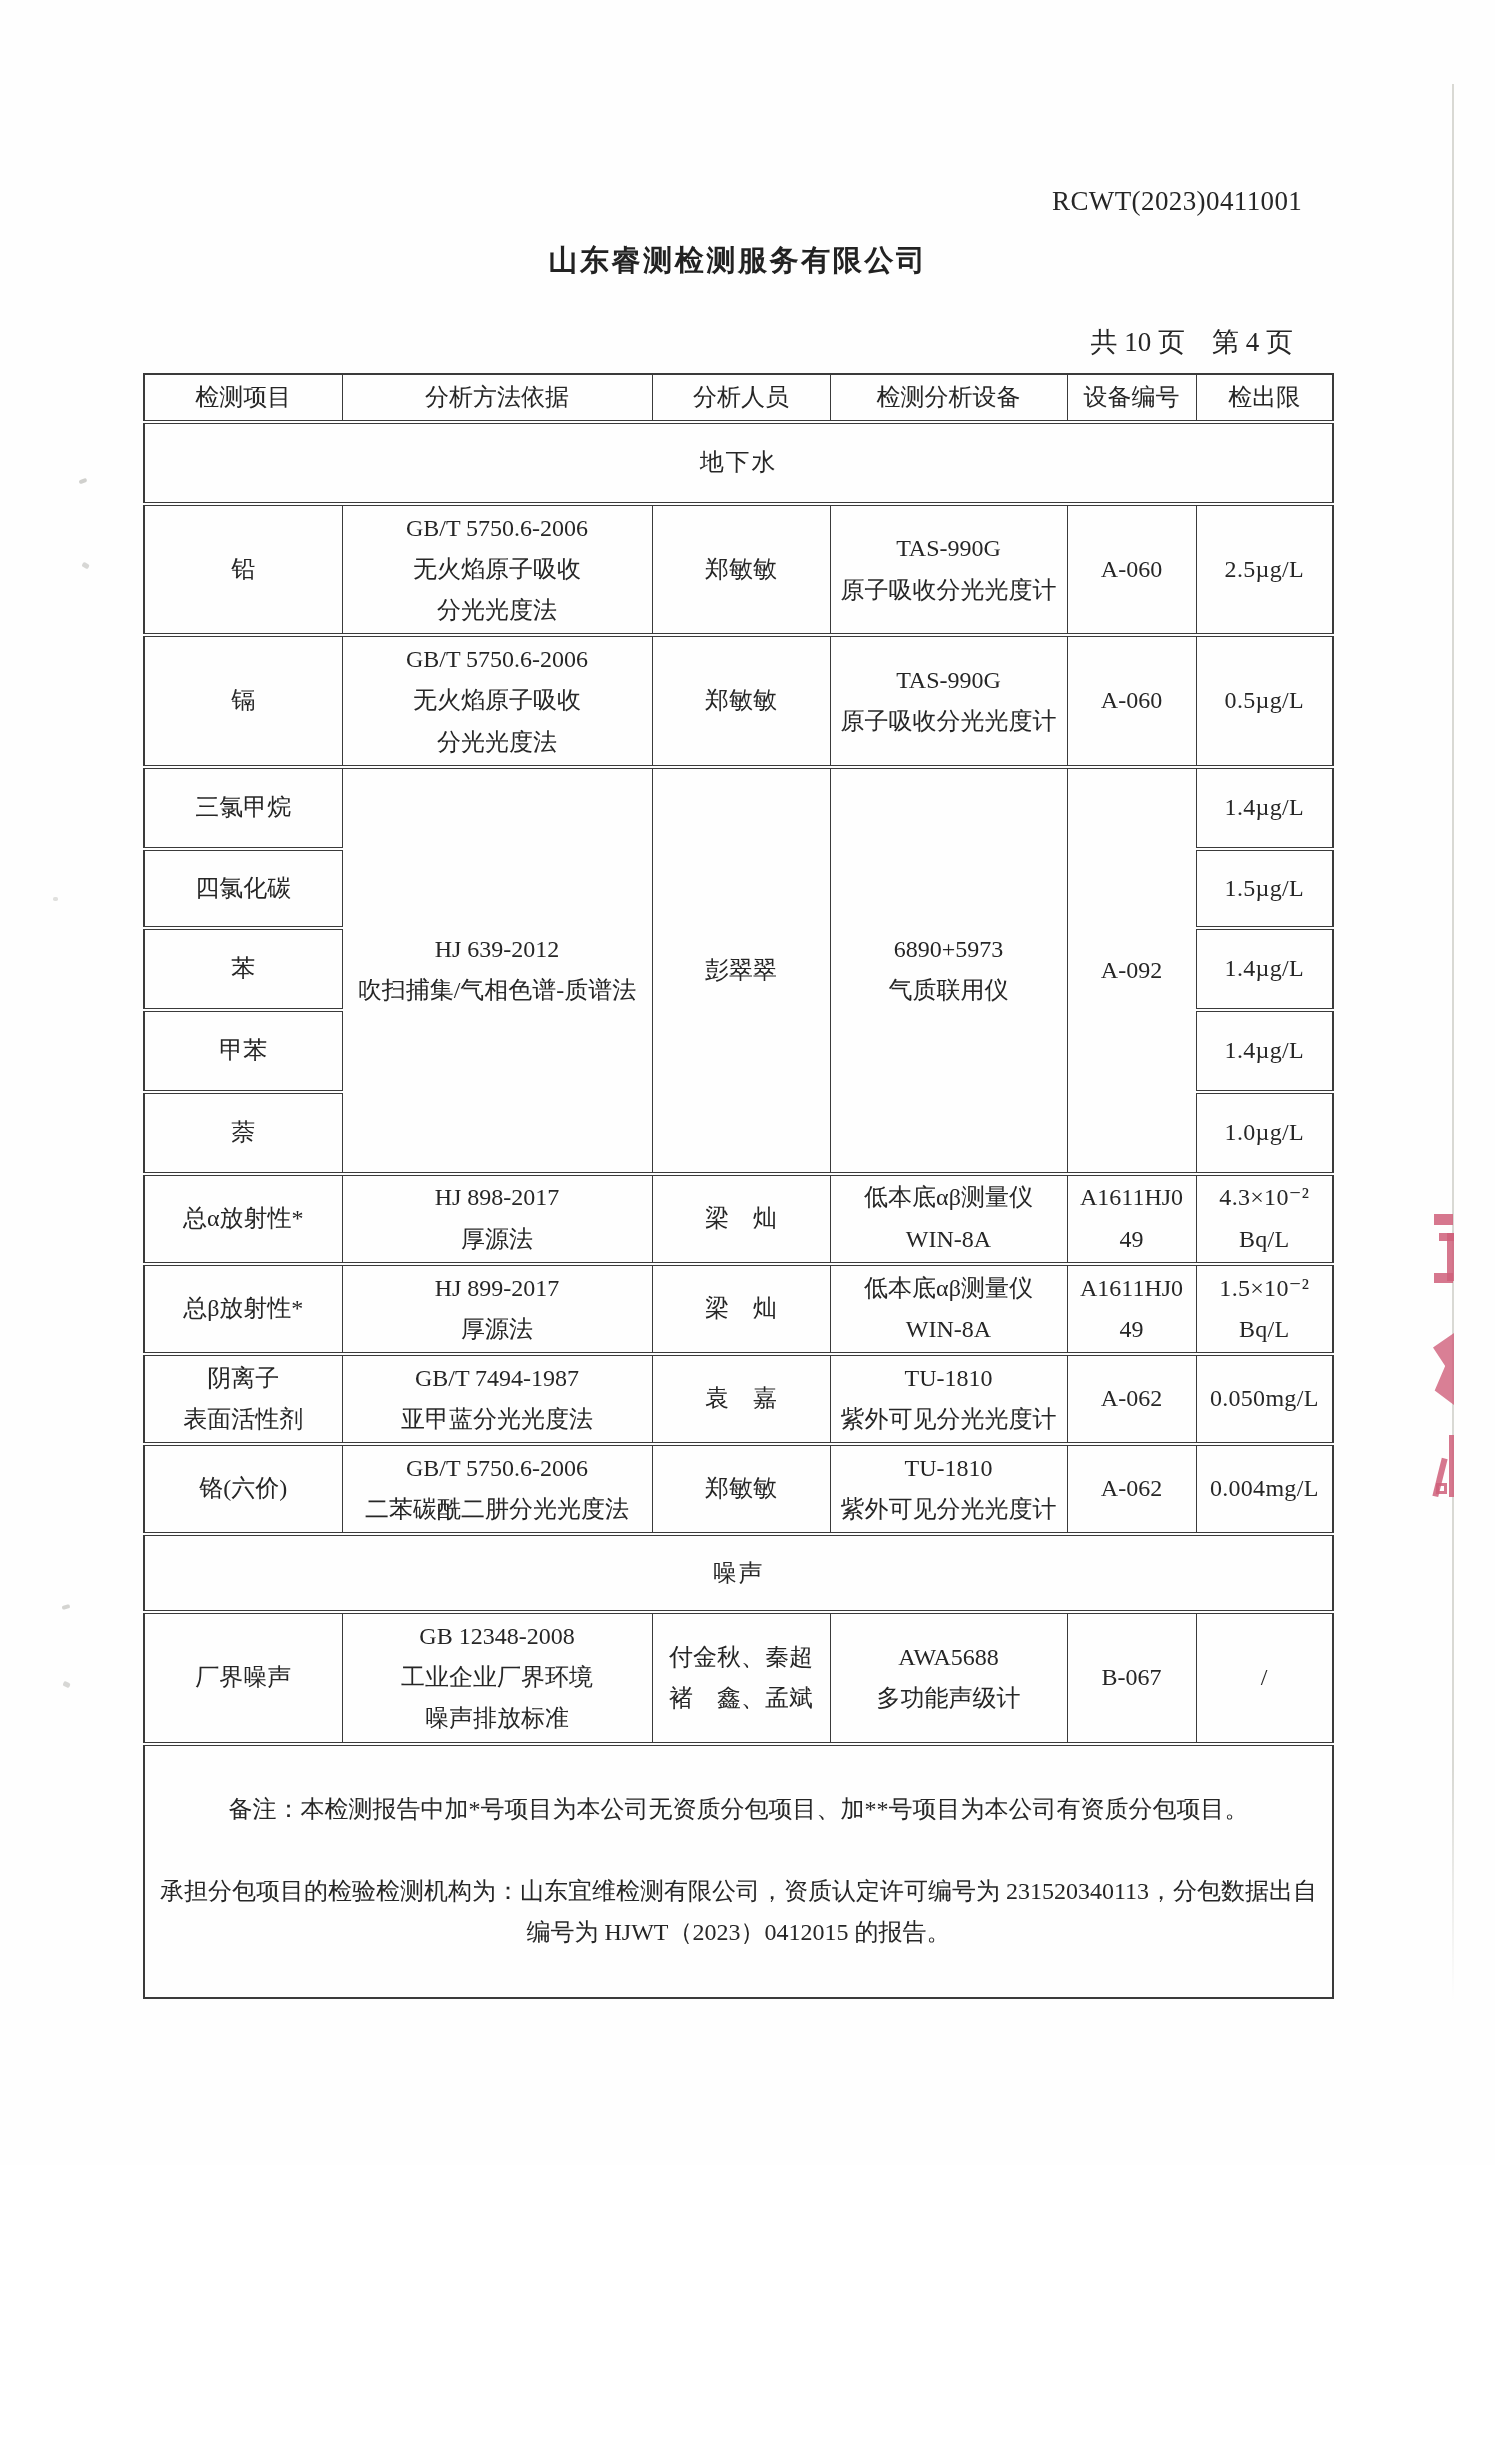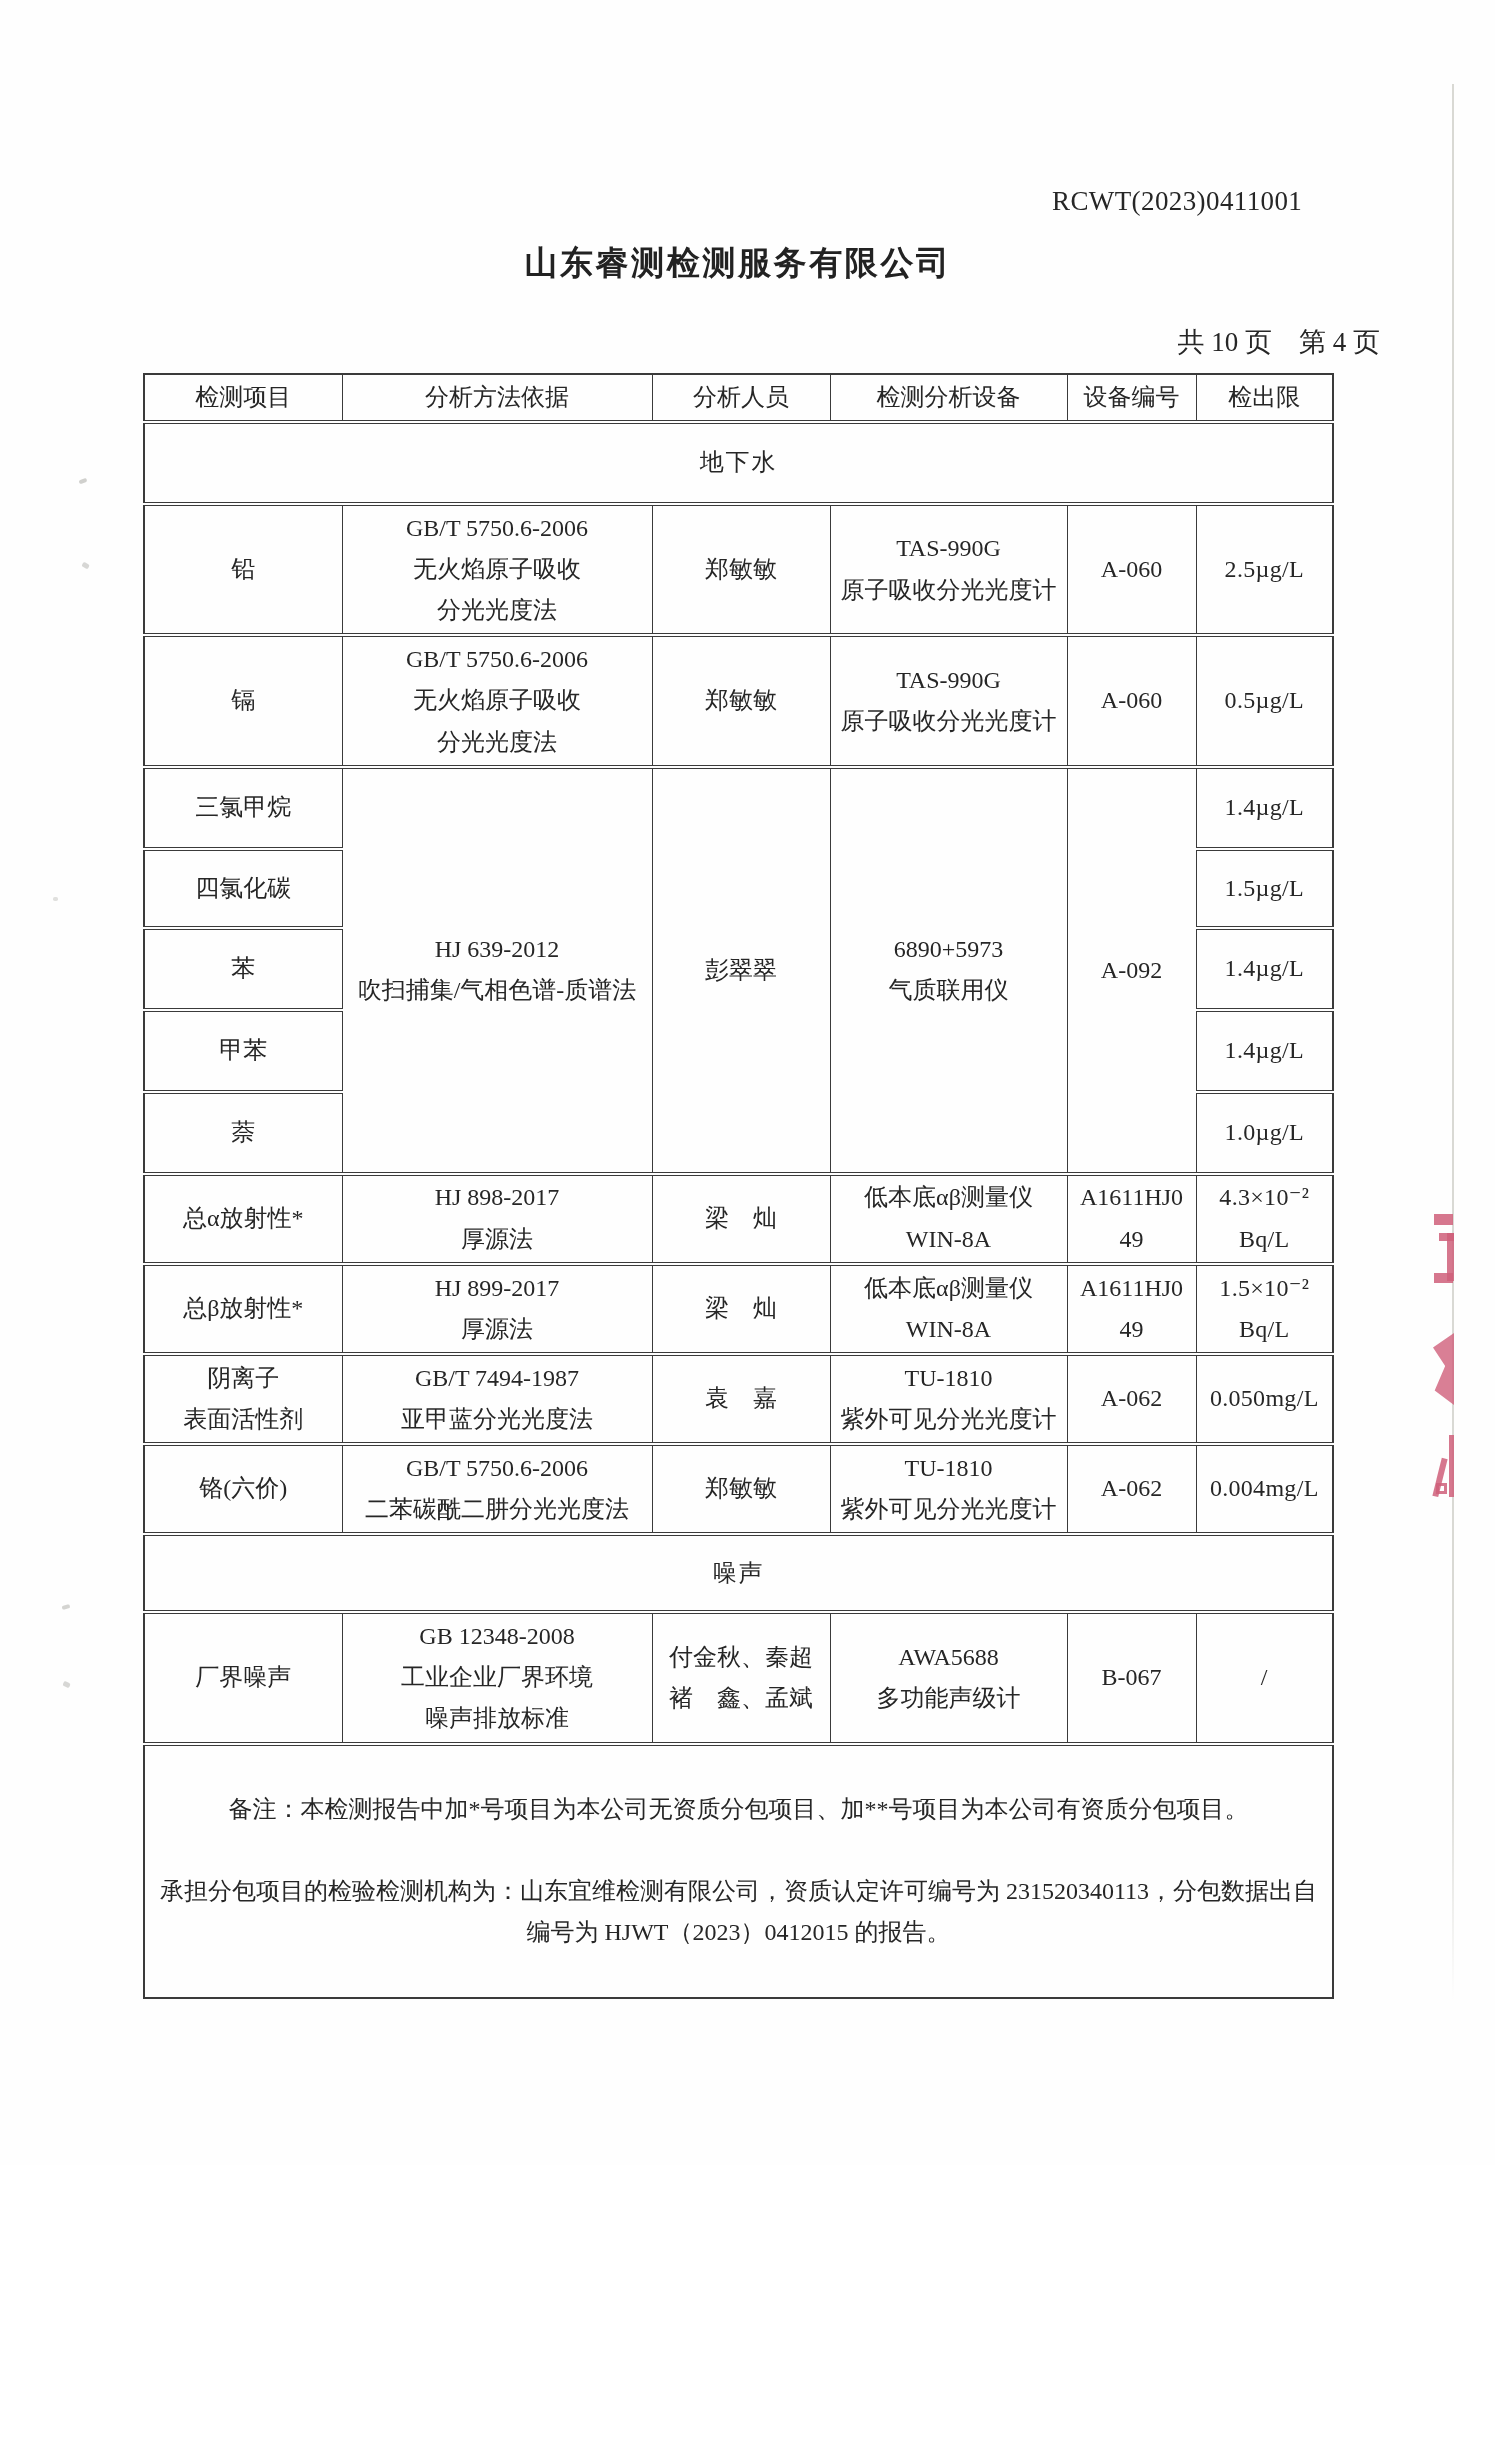--- a/index.html
+++ b/index.html
@@ -7,28 +7,28 @@
     position:relative;width:1495px;height:2165px;background:#fefefe;
     font-family:"Liberation Serif","DejaVu Serif",serif;color:#262626;
     overflow:hidden;
   }
   .report-no{
     position:absolute;top:186px;left:1052px;width:281px;
     font-size:27px;letter-spacing:0.4px;white-space:nowrap;
   }
   .company{
     position:absolute;top:241px;left:143px;width:1190px;text-align:center;
-    font-size:33px;font-weight:bold;letter-spacing:2.6px;color:#222;
+    font-size:29px;font-weight:bold;letter-spacing:2.6px;color:#222;
   }
   .doc-title{
     position:absolute;top:297px;left:143px;width:1090px;text-align:center;
     font-size:50px;font-weight:bold;letter-spacing:11.4px;color:#1d1d1d;
   }
   .page-info{
-    position:absolute;top:324px;left:1099px;width:281px;text-align:right;
+    position:absolute;top:324px;left:1012px;width:281px;text-align:right;
     font-size:27px;white-space:nowrap;
   }
   table.report{
     position:absolute;left:143px;top:373px;width:1190px;
     border-collapse:collapse;table-layout:fixed;
     border:2.6px solid #3a3a3a;
   }
   table.report td{
     border:1.8px solid #3a3a3a;
     border-top:4.4px double #3a3a3a;

